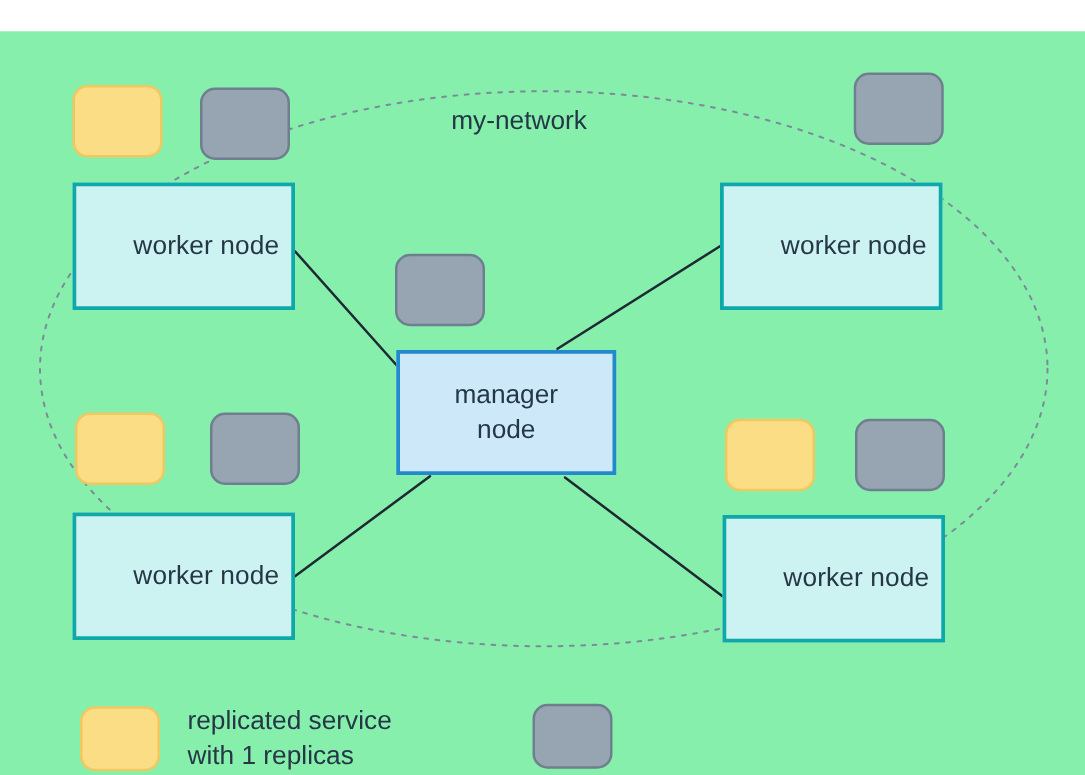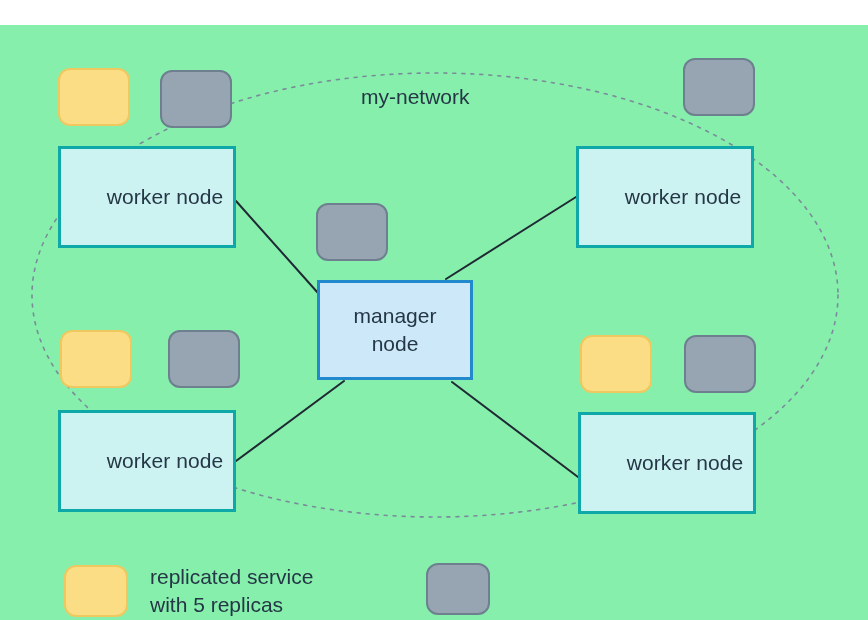--- a/index.html
+++ b/index.html
@@ -122,32 +122,32 @@
   <div class="service-box service-replicated" style="left:60px; top:305px; width:72px; height:58px;"></div>
   <div class="service-box service-global" style="left:168px; top:305px; width:72px; height:58px;"></div>
 
   <div class="service-box service-replicated" style="left:580px; top:310px; width:72px; height:58px;"></div>
   <div class="service-box service-global" style="left:684px; top:310px; width:72px; height:58px;"></div>
 
   <div class="node worker-node" style="left:58px; top:121px; width:178px; height:102px;">worker node</div>
 
   <div class="node worker-node" style="left:576px; top:121px; width:178px; height:102px;">worker node</div>
 
-  <div class="node manager-node" style="left:317px; top:255px; width:156px; height:100px;">
+  <div class="node manager-node" style="left:317px; top:255px; width:176px; height:100px;">
     <span style="white-space: pre-line;">manager
 node</span>
   </div>
 
   <div class="node worker-node" style="left:58px; top:385px; width:178px; height:102px;">worker node</div>
 
   <div class="node worker-node" style="left:578px; top:387px; width:178px; height:102px;">worker node</div>
 
   <div class="legend-item" style="left:64px; top:538px;">
     <div class="legend-swatch service-replicated" style="border:2px solid #EFC95F;"></div>
     <div class="legend-text">replicated service
-with 5 replicas</div>
+with 1 replicas</div>
   </div>
 
   <div class="legend-item" style="left:426px; top:538px;">
     <div class="legend-swatch service-global" style="border:2px solid #6E808F;"></div>
   </div>
 
 </div>
 
 </body></html>

